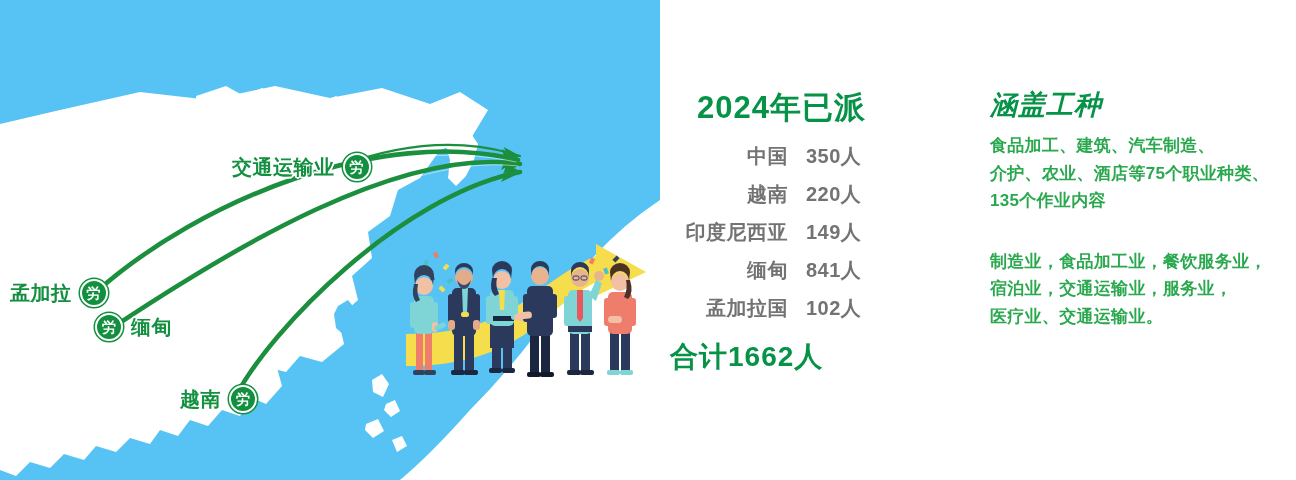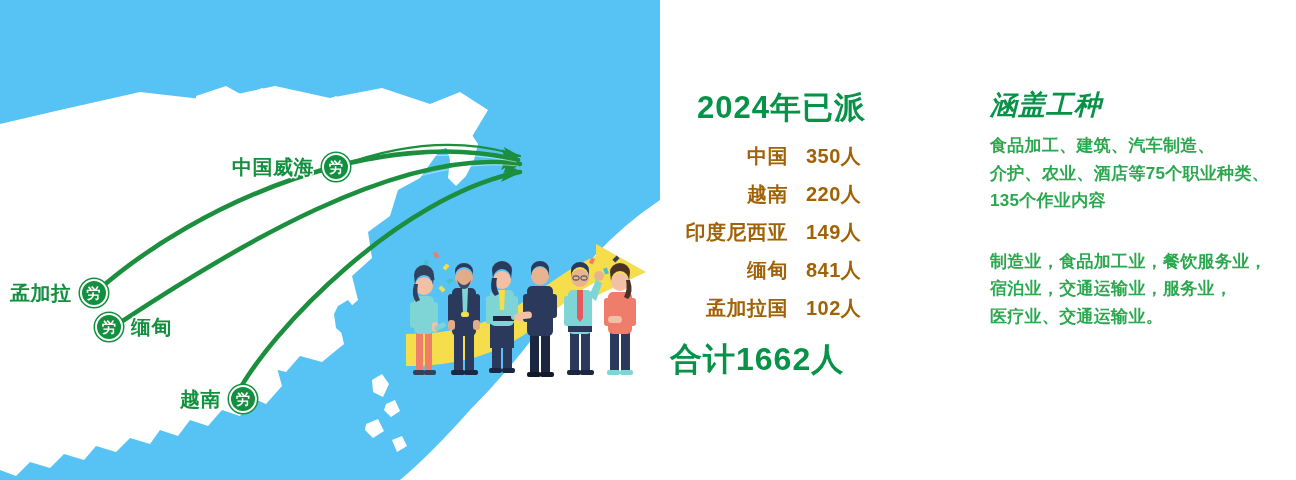--- a/index.html
+++ b/index.html
@@ -54,28 +54,28 @@
     color:#069247;font-weight:bold;line-height:1;margin:0;
     letter-spacing:1px;
   }
   #stats-title{font-size:31px;padding-left:37px;}
   .info-title{font-size:27px;font-style:italic;}
 
   #stats-rows{margin-top:20px;}
   .stat-row{
     display:flex;align-items:baseline;
     margin-bottom:11px;
-    font-size:20px;font-weight:bold;color:#a16207;
+    font-size:20px;font-weight:bold;color:#737373;
   }
   .stat-country{width:128px;text-align:right;letter-spacing:.5px;}
   .stat-value{width:95px;text-align:left;padding-left:18px;letter-spacing:.5px;}
 
   #stats-total{
     margin-top:16px;padding-left:10px;
-    font-size:32px;font-weight:bold;color:#069247;letter-spacing:1px;
+    font-size:28px;font-weight:bold;color:#069247;letter-spacing:1px;
   }
 
   .info-block + .info-block{margin-top:33px;}
   .info-lines{margin-top:13px;}
   .info-line{
     font-size:17px;font-weight:bold;color:#2aa84e;
     line-height:1.62;letter-spacing:.3px;white-space:nowrap;
   }
 </style>
 </head>
@@ -182,21 +182,21 @@
 
         <path d="M236,396 C270,330 400,196 520,172" stroke-width="4.6"></path>
         <path fill="#1c8f3e" stroke="none" d="M522,172 l-18,-9 l2,10 l-5,9 Z"></path>
 
         <path d="M100,294 C210,206 382,132 516,162" stroke="#ffffff" stroke-width="0.9" opacity=".55"></path>
         <path d="M122,326 C236,254 402,152 518,166" stroke="#ffffff" stroke-width="0.9" opacity=".55"></path>
       </g>
     </svg>
 
     <div class="marker icon-right" id="marker-weihai">
-      <span class="mk-label">中国威海</span>
+      <span class="mk-label">交通运输业</span>
       <span class="mk-icon">労</span>
     </div>
 
     <div class="marker icon-right" id="marker-bengal">
       <span class="mk-label">孟加拉</span>
       <span class="mk-icon">労</span>
     </div>
 
     <div class="marker icon-left" id="marker-myanmar">
       <span class="mk-icon">労</span>

